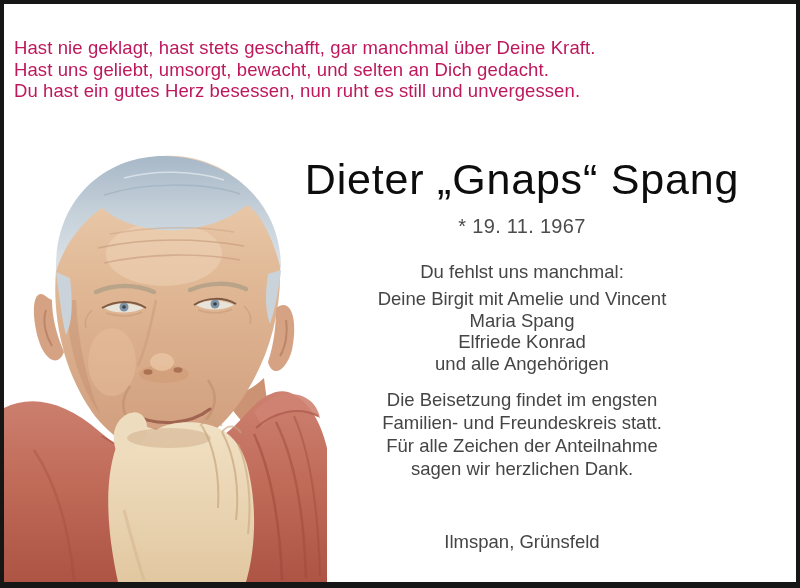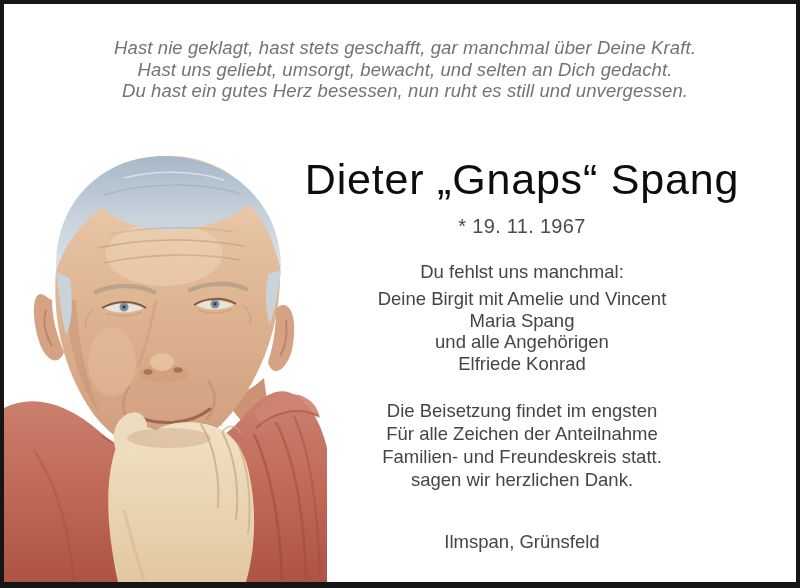--- a/index.html
+++ b/index.html
@@ -10,43 +10,41 @@
     background:#ffffff;
     border:4px solid #161616;
     border-bottom-width:6px;
     overflow:hidden;
     font-family:"Liberation Sans", sans-serif;
     color:#424242;
   }
   
   .poem{
     position:absolute;top:33px;left:10px;width:782px;
-    text-align:center;
-    font-style:italic;
     font-size:18.5px;line-height:21.5px;
-    color:#737373;letter-spacing:.1px;
+    color:#be185d;letter-spacing:.1px;
   }
   
   .col{position:absolute;left:288px;top:0;width:460px;height:578px;}
   .col > div, .col > h1{position:absolute;left:0;width:100%;text-align:center;margin:0;}
   .name{
     top:152px;
     font-weight:normal;
     font-size:43px;line-height:46px;
     letter-spacing:.8px;
     color:#0d0d0d;white-space:nowrap;
   }
   .dates{
     top:210px;
     display:flex;justify-content:center;gap:60px;
     font-size:20px;line-height:24px;color:#4c4c4c;letter-spacing:.3px;
   }
   .missing{top:257px;font-size:18.5px;line-height:22px;color:#454545;}
   .mourners{top:284px;font-size:18.5px;line-height:21.7px;color:#454545;}
-  .funeral{top:395px;font-size:18.5px;line-height:23px;color:#454545;}
+  .funeral{top:384px;font-size:18.5px;line-height:23px;color:#454545;}
   .place{top:527px;font-size:18.5px;line-height:22px;color:#454545;}
   
   .portrait{position:absolute;left:0;top:146px;width:344px;height:432px;display:block;}
 </style>
 </head>
 <body>
 
 <div class="page">
 
   <div class="poem">
@@ -159,27 +157,27 @@
 
     <div class="dates">
       <span>* 19. 11. 1967</span>
     </div>
 
     <div class="missing">Du fehlst uns manchmal:</div>
 
     <div class="mourners">
       <div>Deine Birgit mit Amelie und Vincent</div>
       <div>Maria Spang</div>
+      <div>Elfriede Konrad</div>
       <div>und alle Angehörigen</div>
-      <div>Elfriede Konrad</div>
     </div>
 
     <div class="funeral">
       <div>Die Beisetzung findet im engsten</div>
+      <div>Familien- und Freundeskreis statt.</div>
       <div>Für alle Zeichen der Anteilnahme</div>
-      <div>Familien- und Freundeskreis statt.</div>
       <div>sagen wir herzlichen Dank.</div>
     </div>
 
     <div class="place">Ilmspan, Grünsfeld</div>
   </div>
 
 </div>
 
 </body></html>

